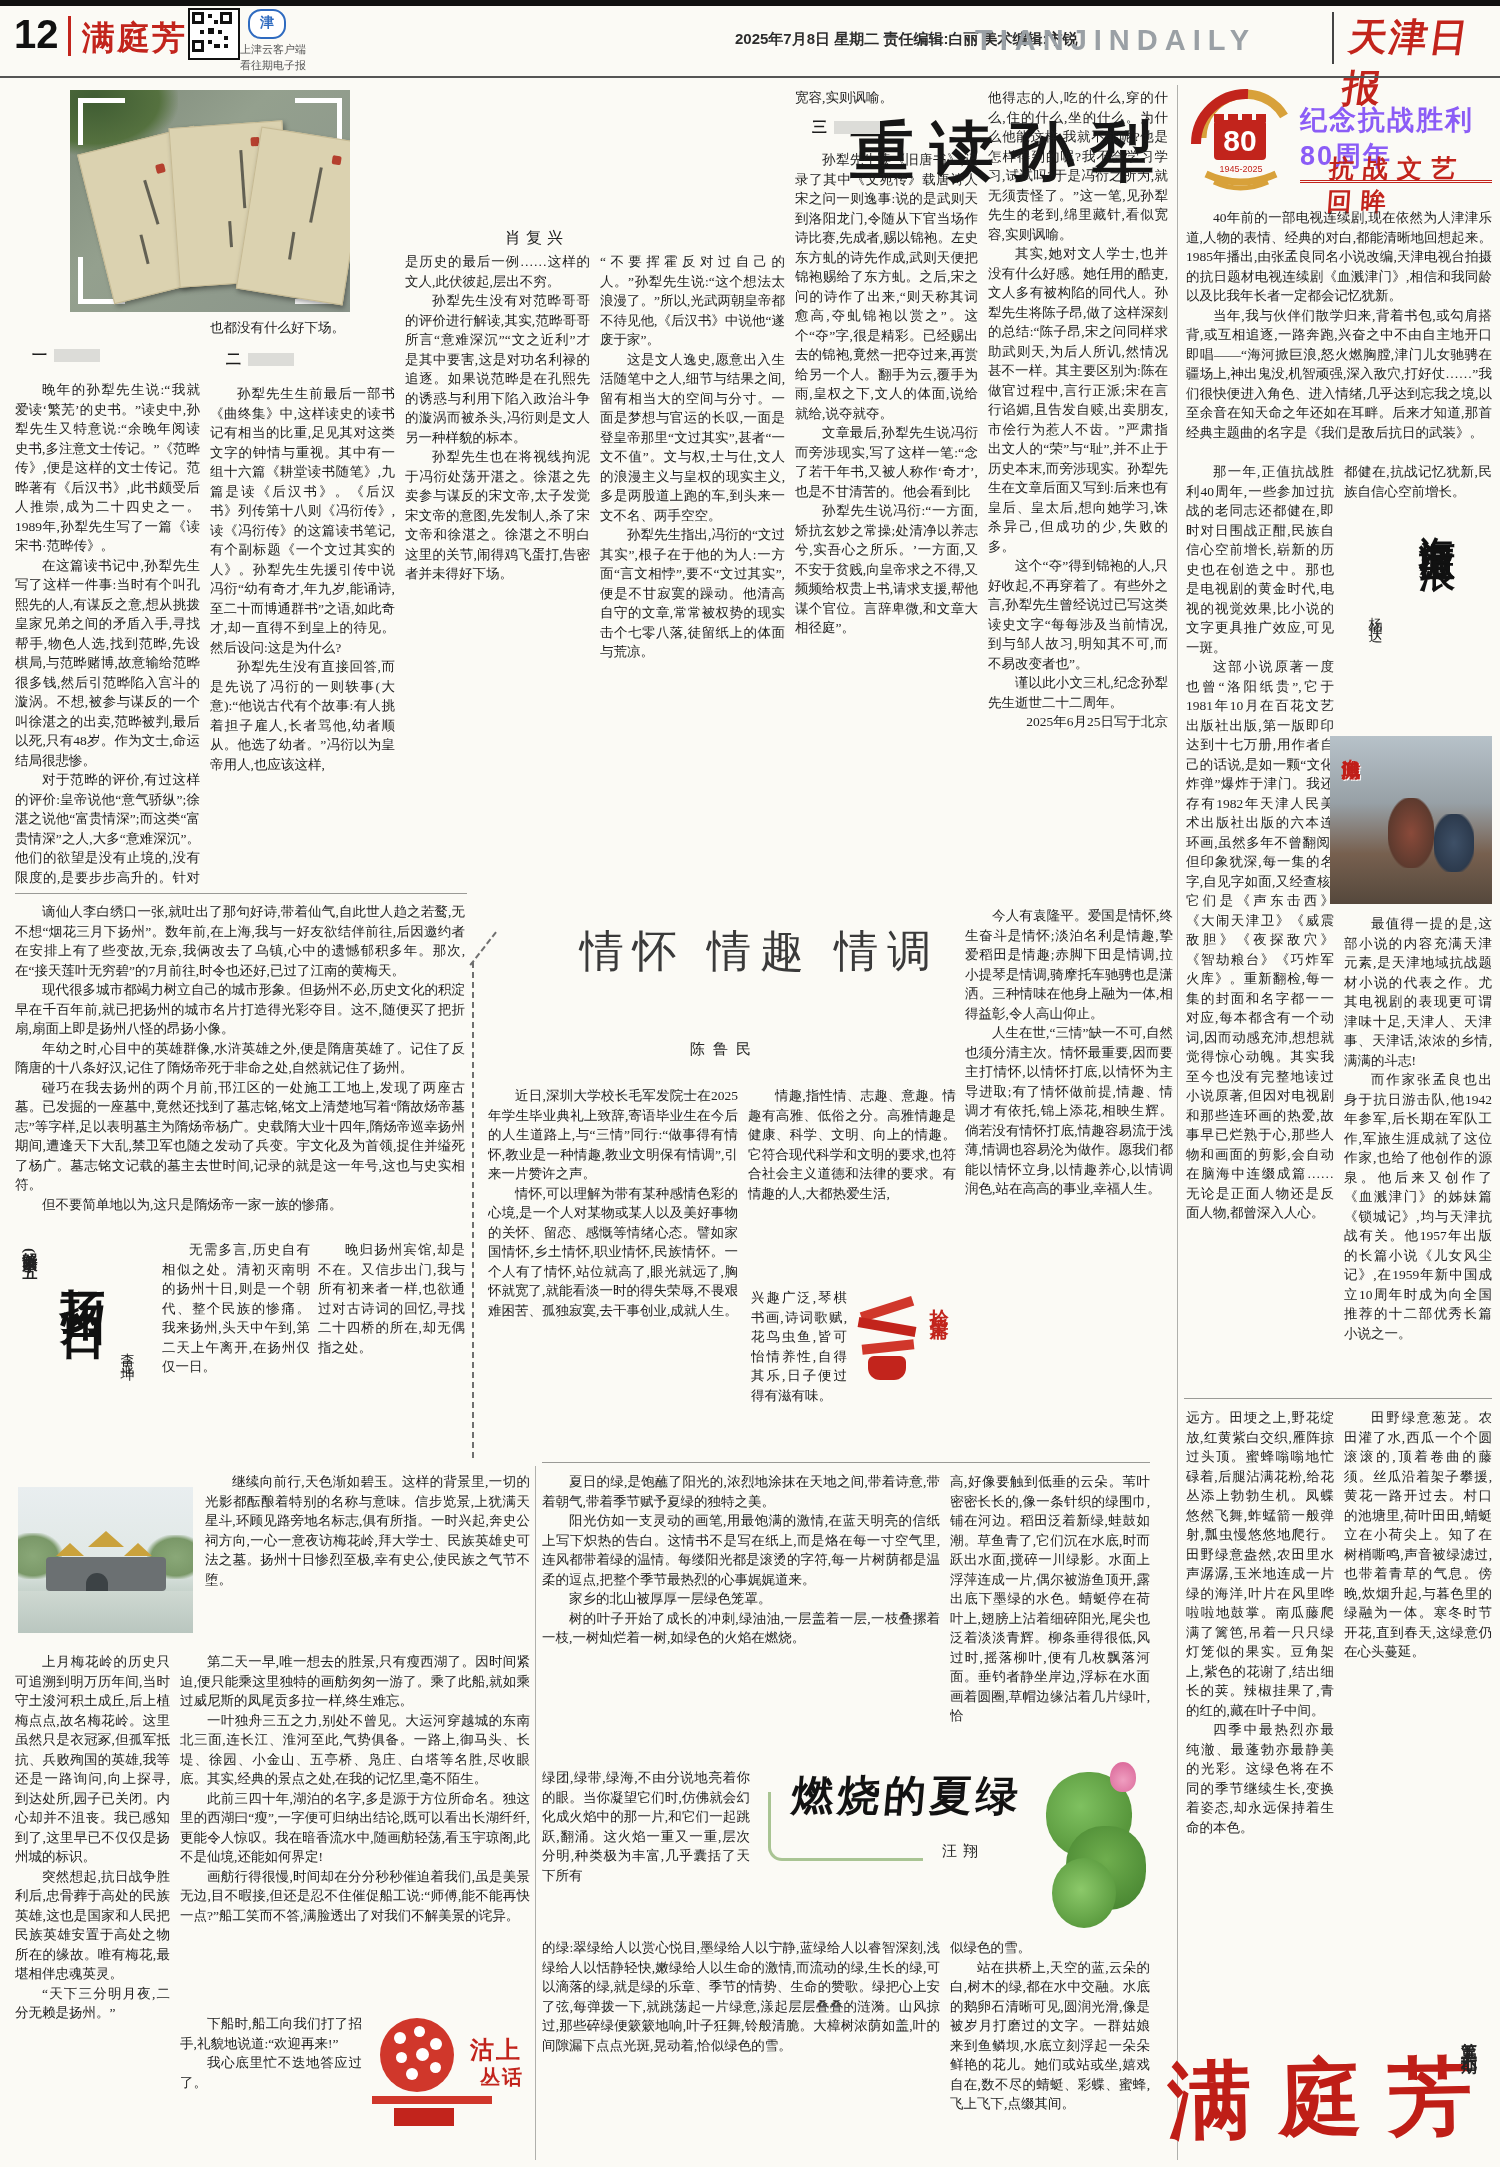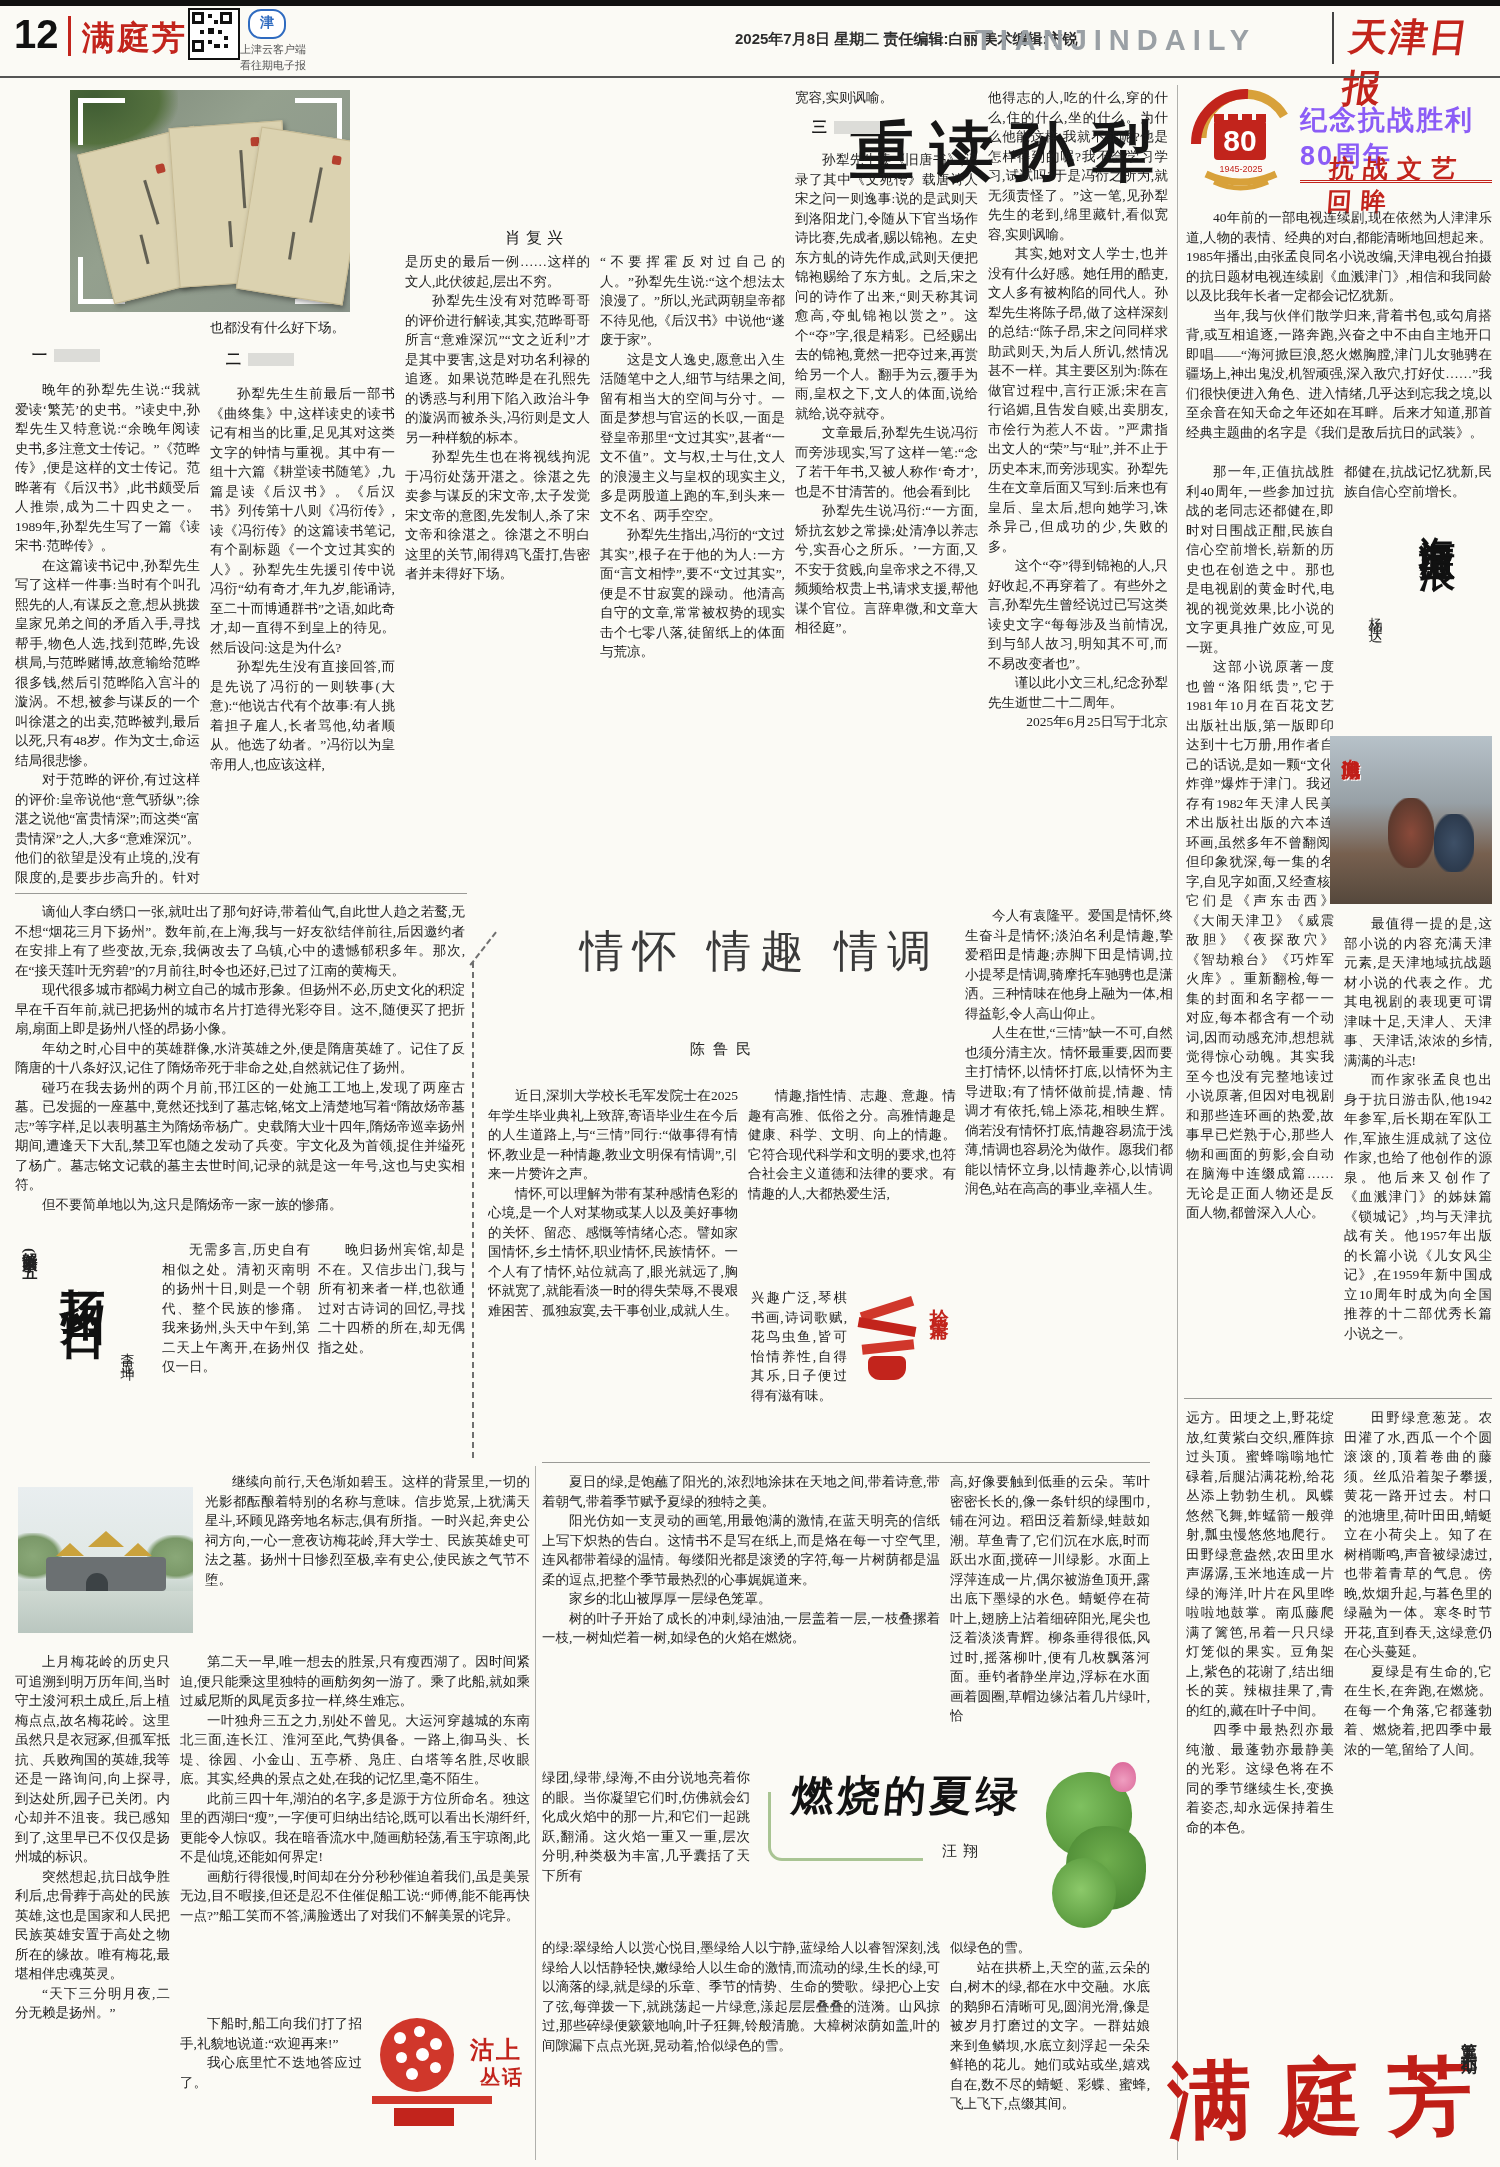--- a/index.html
+++ b/index.html
@@ -313,17 +313,16 @@
     <p>站在拱桥上,天空的蓝,云朵的白,树木的绿,都在水中交融。水底的鹅卵石清晰可见,圆润光滑,像是被岁月打磨过的文字。一群姑娘来到鱼鳞坝,水底立刻浮起一朵朵鲜艳的花儿。她们或站或坐,嬉戏自在,数不尽的蜻蜓、彩蝶、蜜蜂,飞上飞下,点缀其间。</p>
   </div>
 
 <div class="abs rule" style="left:1184px;top:1398px;width:308px;height:1px"></div>
 <div class="abs txt" style="left:1186px;top:1408px;width:148px;height:672px">
     <p class="cont">远方。田埂之上,野花绽放,红黄紫白交织,雁阵掠过头顶。蜜蜂嗡嗡地忙碌着,后腿沾满花粉,给花丛添上勃勃生机。凤蝶悠然飞舞,蚱蜢箭一般弹射,瓢虫慢悠悠地爬行。田野绿意盎然,农田里水声潺潺,玉米地连成一片绿的海洋,叶片在风里哗啦啦地鼓掌。南瓜藤爬满了篱笆,吊着一只只绿灯笼似的果实。豆角架上,紫色的花谢了,结出细长的荚。辣椒挂果了,青的红的,藏在叶子中间。</p>
     <p>四季中最热烈亦最纯澈、最蓬勃亦最静美的光彩。这绿色将在不同的季节继续生长,变换着姿态,却永远保持着生命的本色。</p>
   </div>
 <div class="abs txt" style="left:1344px;top:1408px;width:148px;height:600px">
     <p>田野绿意葱茏。农田灌了水,西瓜一个个圆滚滚的,顶着卷曲的藤须。丝瓜沿着架子攀援,黄花一路开过去。村口的池塘里,荷叶田田,蜻蜓立在小荷尖上。知了在树梢嘶鸣,声音被绿滤过,也带着青草的气息。傍晚,炊烟升起,与暮色里的绿融为一体。寒冬时节开花,直到春天,这绿意仍在心头蔓延。</p>
-    <p>夏绿是有生命的,它在生长,在奔跑,在燃烧。在每一个角落,它都蓬勃着、燃烧着,把四季中最浓的一笔,留给了人间。</p>
   </div>
 
 <div class="abs red" style="left:1168px;top:2042px;font-size:84px;font-weight:900;letter-spacing:26px;color:#bf1e17;transform:rotate(-1deg)">满庭芳</div>
 <div class="abs vert" style="left:1458px;top:2030px;height:130px;font-size:16px;font-weight:bold;color:#222;letter-spacing:3px">第五三六七期</div>
 
 </body></html>

